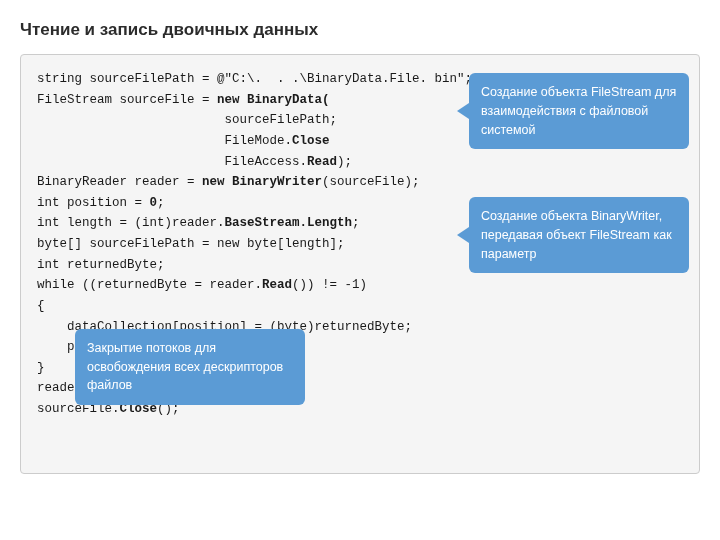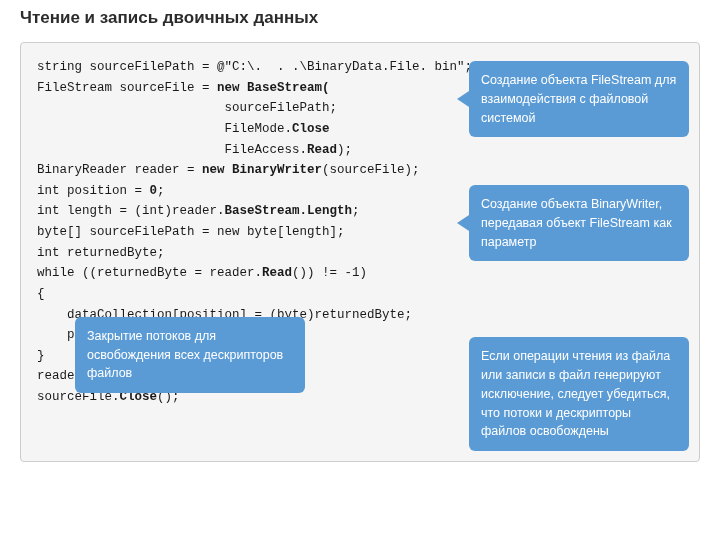--- a/index.html
+++ b/index.html
@@ -9,21 +9,21 @@
       height: 540px;
       background: #ffffff;
       font-family: Arial, sans-serif;
       overflow: hidden;
     }
 
     .page {
       width: 720px;
       height: 540px;
       background: #ffffff;
-      padding: 8px 20px;
+      padding: 20px 20px;
     }
 
     .page-title {
       font-size: 17px;
       font-weight: bold;
       color: #2c2c2c;
       margin-bottom: 14px;
     }
 
     .content-area {
@@ -108,21 +108,21 @@
   </style>
 </head>
 <body>
 
 <div class="page">
   <div class="page-title">Чтение и запись двоичных данных</div>
 
   <div class="content-area">
     <div class="code-box">
       <div class="code-text"><span>string sourceFilePath = @"C:\.  . .\BinaryData.File. bin";</span>
-<span>FileStream sourceFile = <span class="kw">new BaseStream(</span></span>
+<span>FileStream sourceFile = <span class="kw">new BinaryData(</span></span>
 <span>                         sourceFilePath;</span>
 <span>                         FileMode.<span class="kw">Close</span></span>
 <span>                         FileAccess.<span class="kw">Read</span>);</span>
 <span>BinaryReader reader = <span class="kw">new BinaryWriter</span>(sourceFile);</span>
 <span>int position = <span class="kw">0</span>;</span>
 <span>int length = (int)reader.<span class="kw">BaseStream.Length</span>;</span>
 <span>byte[] sourceFilePath = new byte[length];</span>
 <span>int returnedByte;</span>
 <span>while ((returnedByte = reader.<span class="kw">Read</span>()) != -1)</span>
 <span>{</span>
@@ -144,22 +144,15 @@
         <span>Создание объекта BinaryWriter,
 передавая объект    FileStream
 как параметр</span>
       </div>
 
       <div class="bubble bubble-3">
         <span>Закрытие потоков для освобождения всех
 дескрипторов файлов</span>
       </div>
 
-      <div class="bubble bubble-4">
-        <span>Если операции чтения из файла
-или записи в файл генерируют
-исключение, следует убедиться,
-что потоки и дескрипторы файлов
-освобождены</span>
-      </div>
     </div>
   </div>
 </div>
 
 </body></html>

